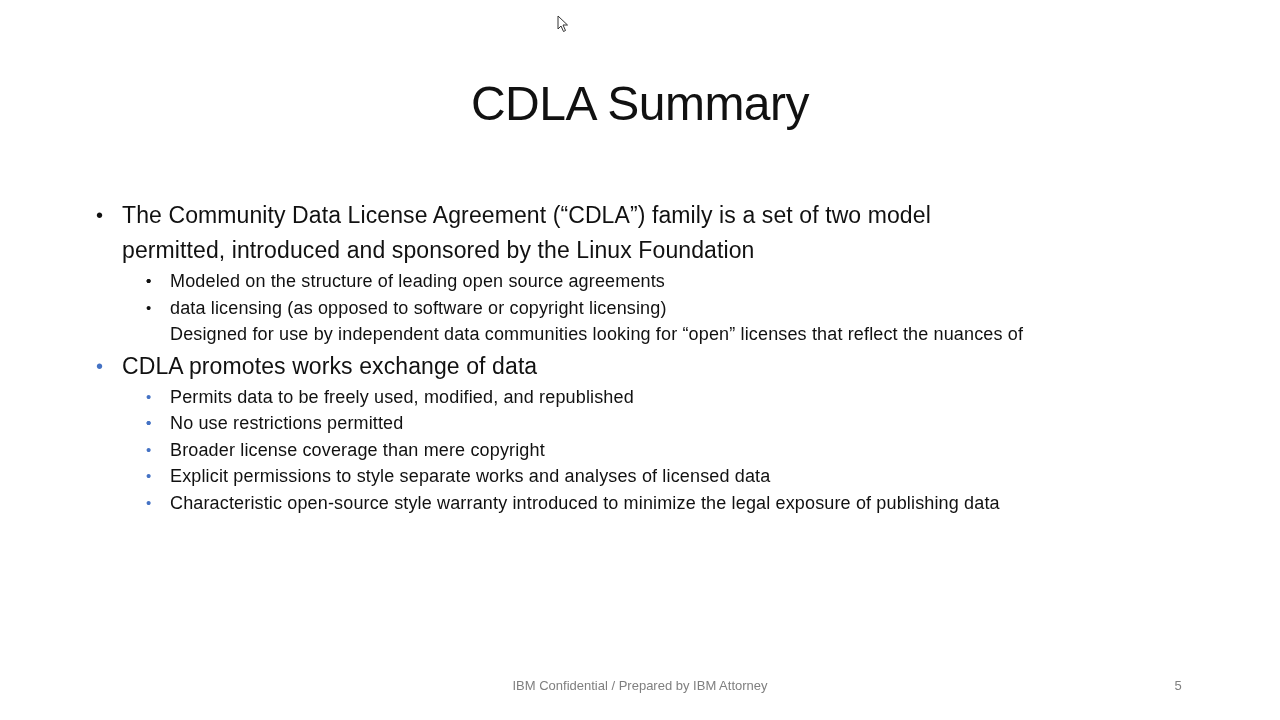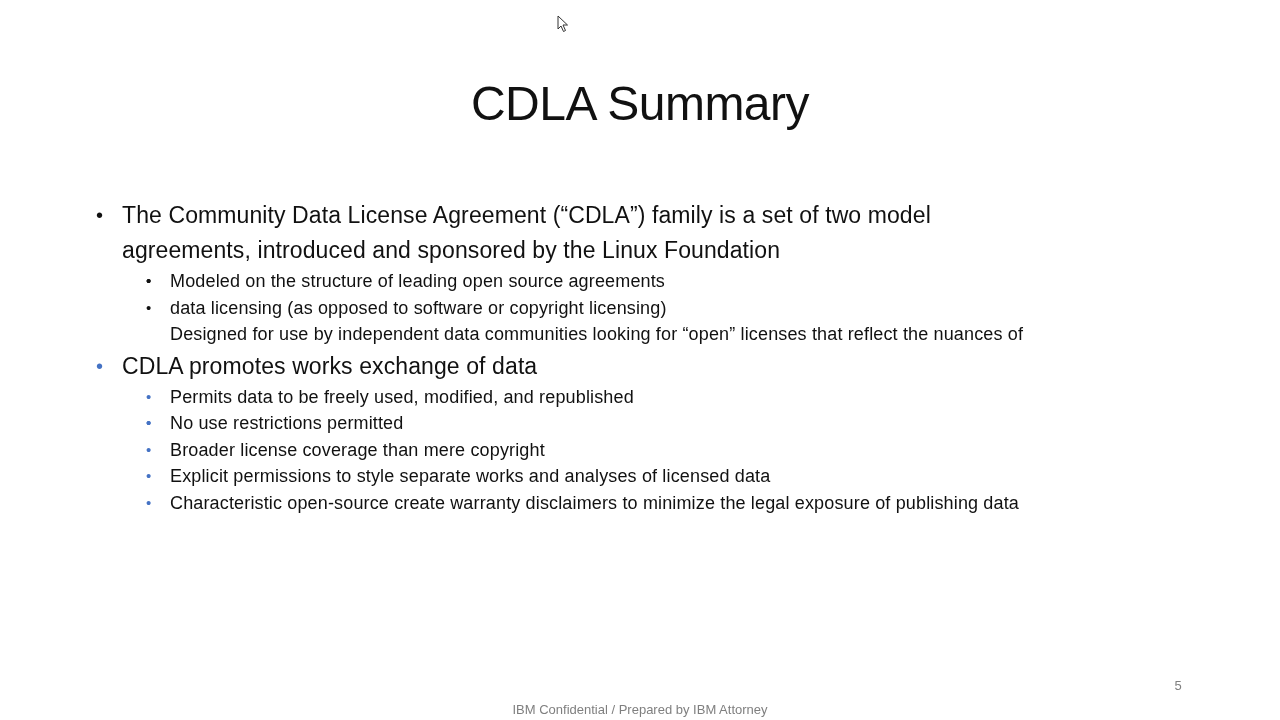--- a/index.html
+++ b/index.html
@@ -17,40 +17,40 @@
     .l1 { position: relative; padding-left: 26px; font-size: 23px; line-height: 35px; letter-spacing: 0.1px; }
     .l1 .bullet { position: absolute; left: 0; top: 0; font-size: 20px; line-height: 35px; }
     .sub { list-style: none; margin: 0; padding: 0; }
     .l2 { position: relative; padding-left: 74px; font-size: 18px; line-height: 26.5px; letter-spacing: 0.15px; }
     .l2 .bullet { position: absolute; left: 50px; top: 0; font-size: 15px; line-height: 26.5px; }
     .black-bullet { color: #111111; }
     .blue-bullet { color: #4472c4; }
     .gap1 { margin-top: 1px; }
     .footer {
       position: absolute; left: 0; top: 676px; width: 1280px; text-align: center;
-      font-size: 13px; color: #7f7f7f; line-height: 20px; margin-top: 24px;
+      font-size: 13px; color: #7f7f7f; line-height: 20px;
     }
     .page-num {
       position: absolute; left: 1166px; top: 676px; width: 24px; text-align: center;
       font-size: 13px; color: #7f7f7f; line-height: 20px;
     }
     .cursor { position: absolute; left: 557px; top: 15px; width: 12px; height: 18px; }
   </style>
 </head>
 <body>
 
 <div class="slide">
   <div class="title">CDLA Summary</div>
 
   <div class="content">
 
     <div class="l1">
       <span class="bullet black-bullet">•</span>
       <div>The Community Data License Agreement (“CDLA”) family is a set of two model</div>
-      <div>agreements, introduced and sponsored by the Linux Foundation</div>
+      <div>permitted, introduced and sponsored by the Linux Foundation</div>
     </div>
     <ul class="sub">
       <li class="l2">
         <span class="bullet black-bullet">•</span>
       </li>
       <li class="l2">
         <span class="bullet black-bullet">•</span>
         <span>Modeled on the structure of leading open source agreements</span>
       </li>
       <li class="l2">
@@ -79,21 +79,21 @@
       <li class="l2">
         <span class="bullet blue-bullet">•</span>
         <span>Broader license coverage than mere copyright</span>
       </li>
       <li class="l2">
         <span class="bullet blue-bullet">•</span>
         <span>Explicit permissions to style separate works and analyses of licensed data</span>
       </li>
       <li class="l2">
         <span class="bullet blue-bullet">•</span>
-        <span>Characteristic open-source create warranty disclaimers to minimize the legal exposure of publishing data</span>
+        <span>Characteristic open-source style warranty introduced to minimize the legal exposure of publishing data</span>
       </li>
     </ul>
   </div>
 
   <div class="footer">IBM Confidential / Prepared by IBM Attorney</div>
   <div class="page-num">5</div>
 
   <svg class="cursor" viewBox="0 0 12 18" xmlns="http://www.w3.org/2000/svg">
     <path d="M1 1 L1 14 L4 11 L6.5 16.5 L8.5 15.5 L6 10 L10.5 10 Z" fill="#ffffff" stroke="#333333" stroke-width="1"></path>
   </svg>

